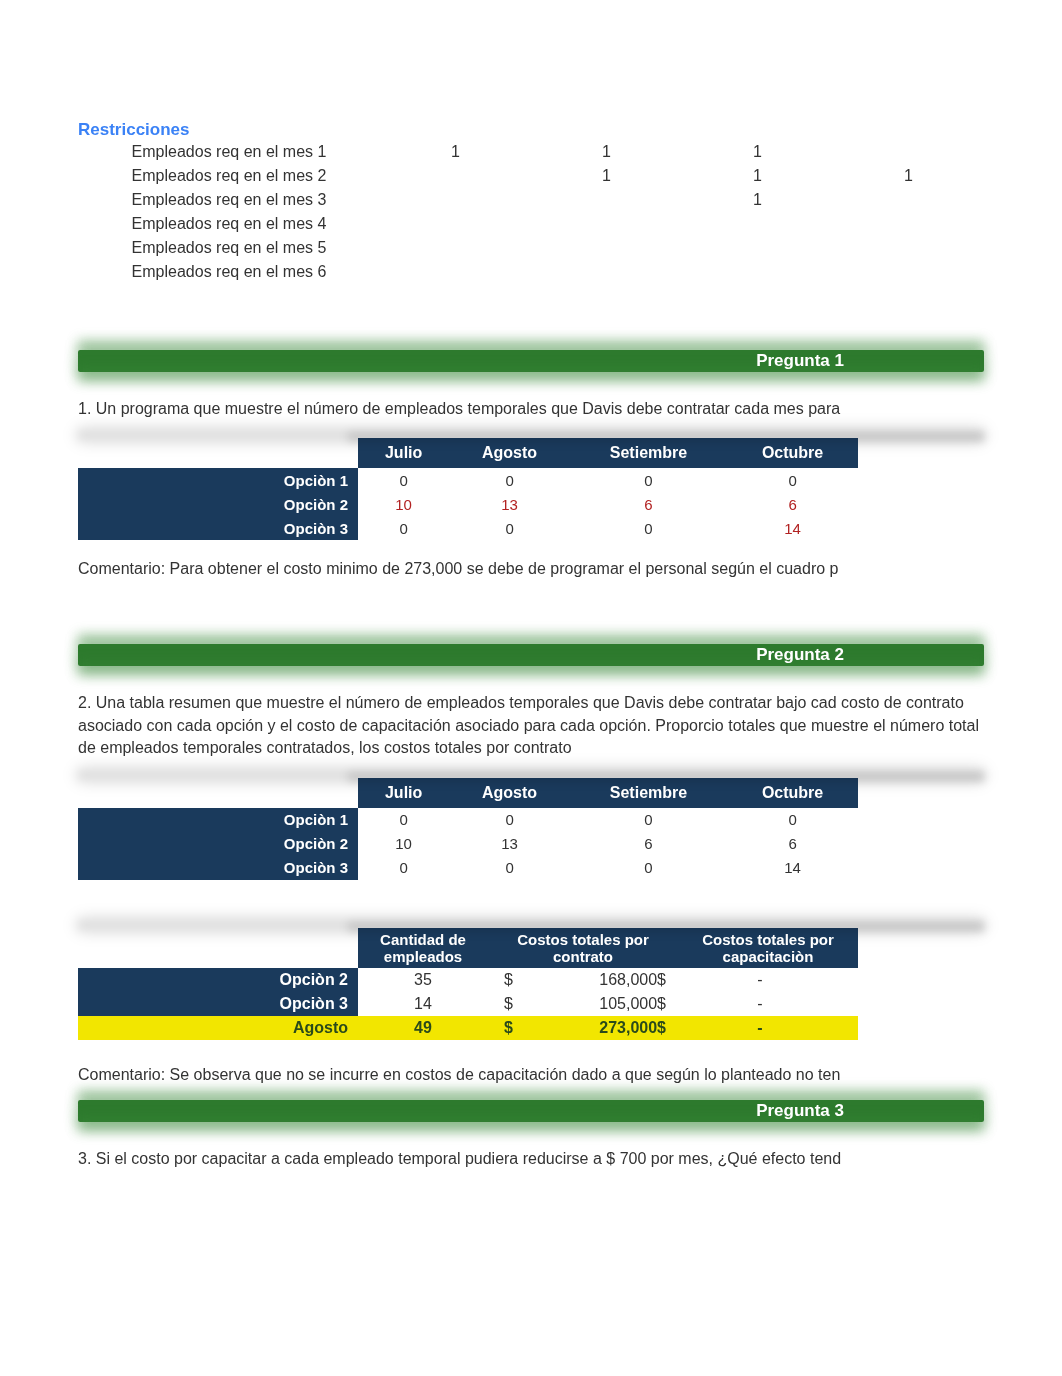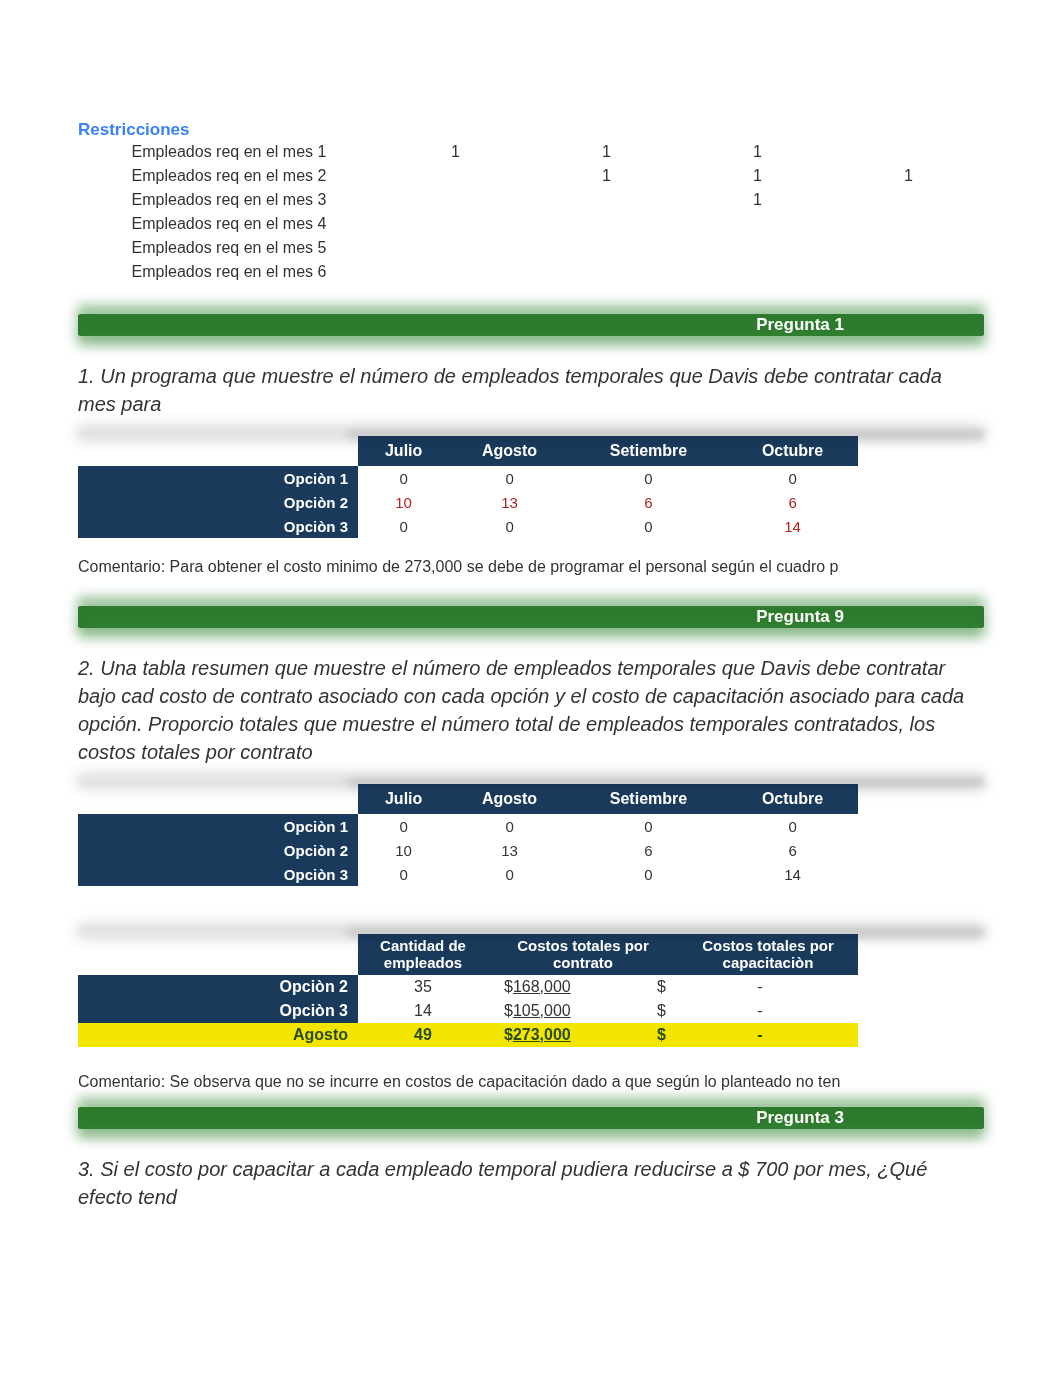--- a/index.html
+++ b/index.html
@@ -32,21 +32,21 @@
       text-align: center;
       margin-left: 48px;
     }
     .restricciones-table td.num {
       width: 145px;
       text-align: center;
     }
     .question-bar {
       position: relative;
       height: 34px;
-      margin-top: 24px;
+      margin-top: 60px;
       margin-bottom: 20px;
     }
     .question-bar .green-band {
       position: absolute;
       top: 6px;
       left: 0;
       right: 0;
       height: 22px;
       background: linear-gradient(to bottom, #2d7a2d 0%, #2d7a2d 100%);
       box-shadow: 0 6px 14px rgba(50,130,50,0.45), 0 -6px 14px rgba(50,130,50,0.25);
@@ -66,24 +66,23 @@
       position: absolute;
       top: 6px;
       right: 140px;
       color: #fff;
       font-weight: 700;
       font-size: 17px;
       line-height: 22px;
       z-index: 2;
     }
     .question-text {
-      font-size: 20px;
+      font-size: 16px;
       margin-bottom: 18px;
       line-height: 1.4;
-      font-style: italic;
     }
     .data-table {
       border-collapse: collapse;
       width: 780px;
       margin-left: 0;
       position: relative;
     }
     .data-table-wrap {
       position: relative;
       margin-bottom: 20px;
@@ -167,21 +166,21 @@
     .summary-table tbody tr.totals td.rowlabel {
       text-align: right;
       padding-right: 10px;
     }
     .money-cell {
       display: flex;
       justify-content: space-between;
       padding: 0 8px 0 12px;
     }
     .money-cell .cur { flex: 0 0 auto; }
-    .money-cell .amt { flex: 1 1 auto; text-align: left; padding-right: 6px; text-decoration: underline;}
+    .money-cell .amt { flex: 1 1 auto; text-align: right; }
     .money-cell .sfx { flex: 0 0 auto; }
     .dash-right {
       text-align: right;
       padding-right: 20px !important;
     }
     .comment {
       font-size: 16px;
       margin-top: 10px;
       margin-bottom: 10px;
     }
@@ -311,21 +310,21 @@
   </div>
 
   <div class="comment">
     <strong>Comentario:</strong><span> Para obtener el costo minimo de 273,000 se debe de programar el personal según el cuadro p</span>
   </div>
 
   <div class="question-bar">
     <div class="blur-top"></div>
     <div class="green-band"></div>
     <div class="blur-bottom"></div>
-    <div class="label">Pregunta 9</div>
+    <div class="label">Pregunta 2</div>
   </div>
 
   <div class="question-text">2. Una tabla resumen que muestre el número de empleados temporales que Davis debe contratar bajo cad costo de contrato asociado con cada opción y el costo de capacitación asociado para cada opción. Proporcio totales que muestre el número total de empleados temporales contratados, los costos totales por contrato</div>
 
   <div class="data-table-wrap table-shadow">
   <table class="data-table">
     <thead>
       <tr>
         <th class="rowlabel-head" style="width:280px;background:transparent;"></th>
         <th>Julio</th>

